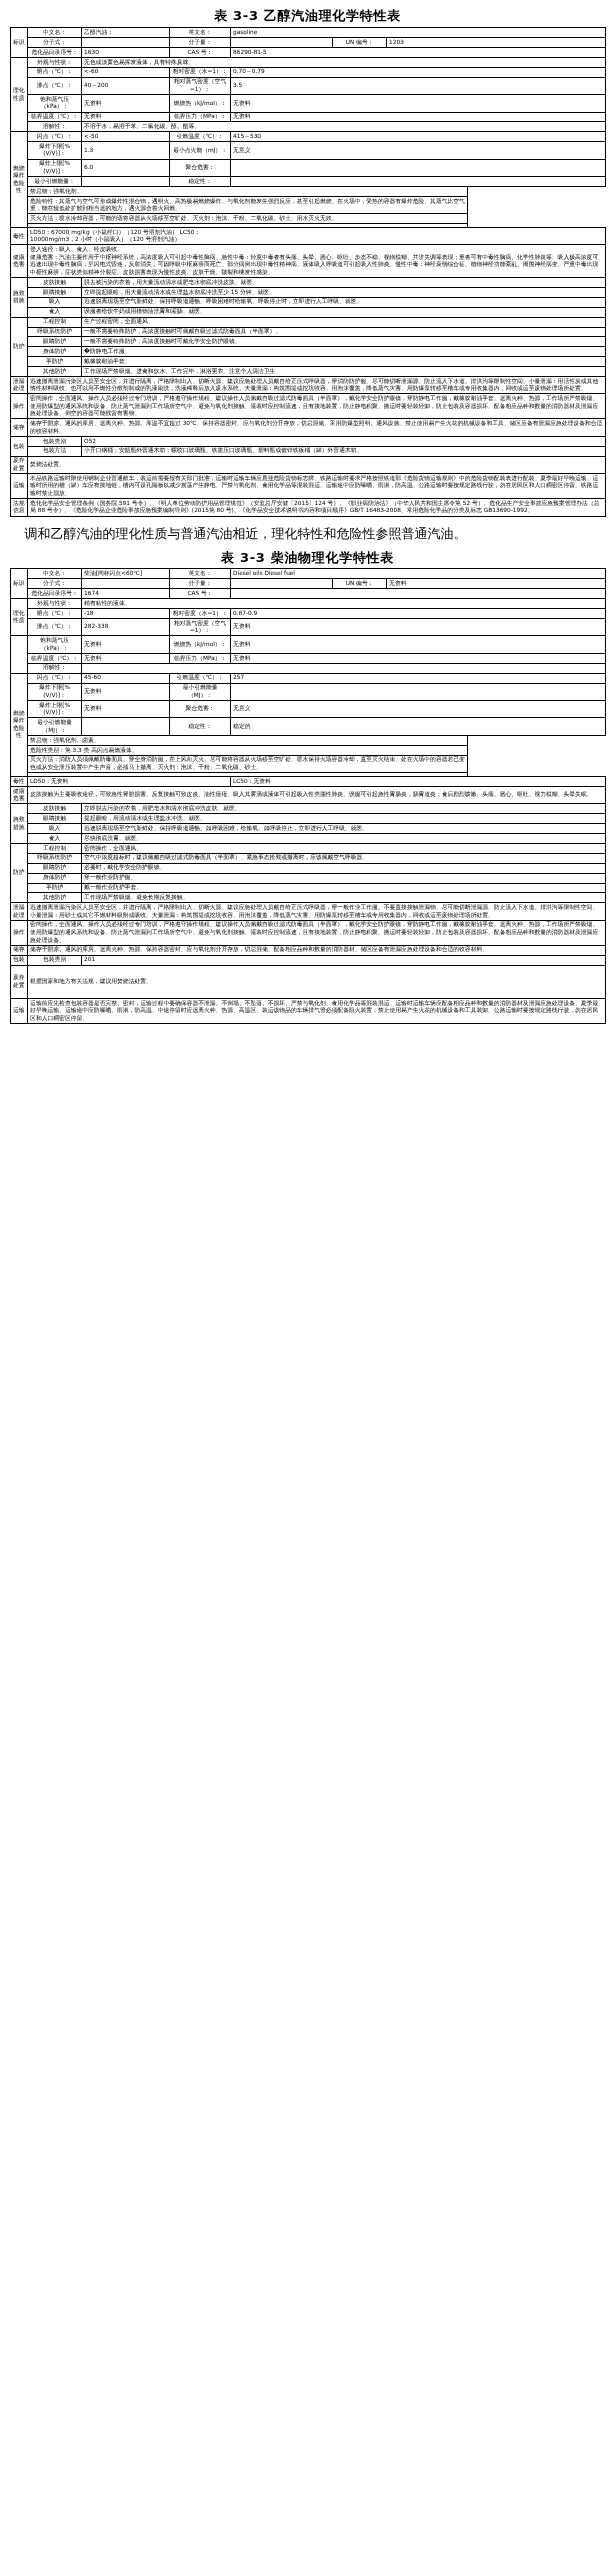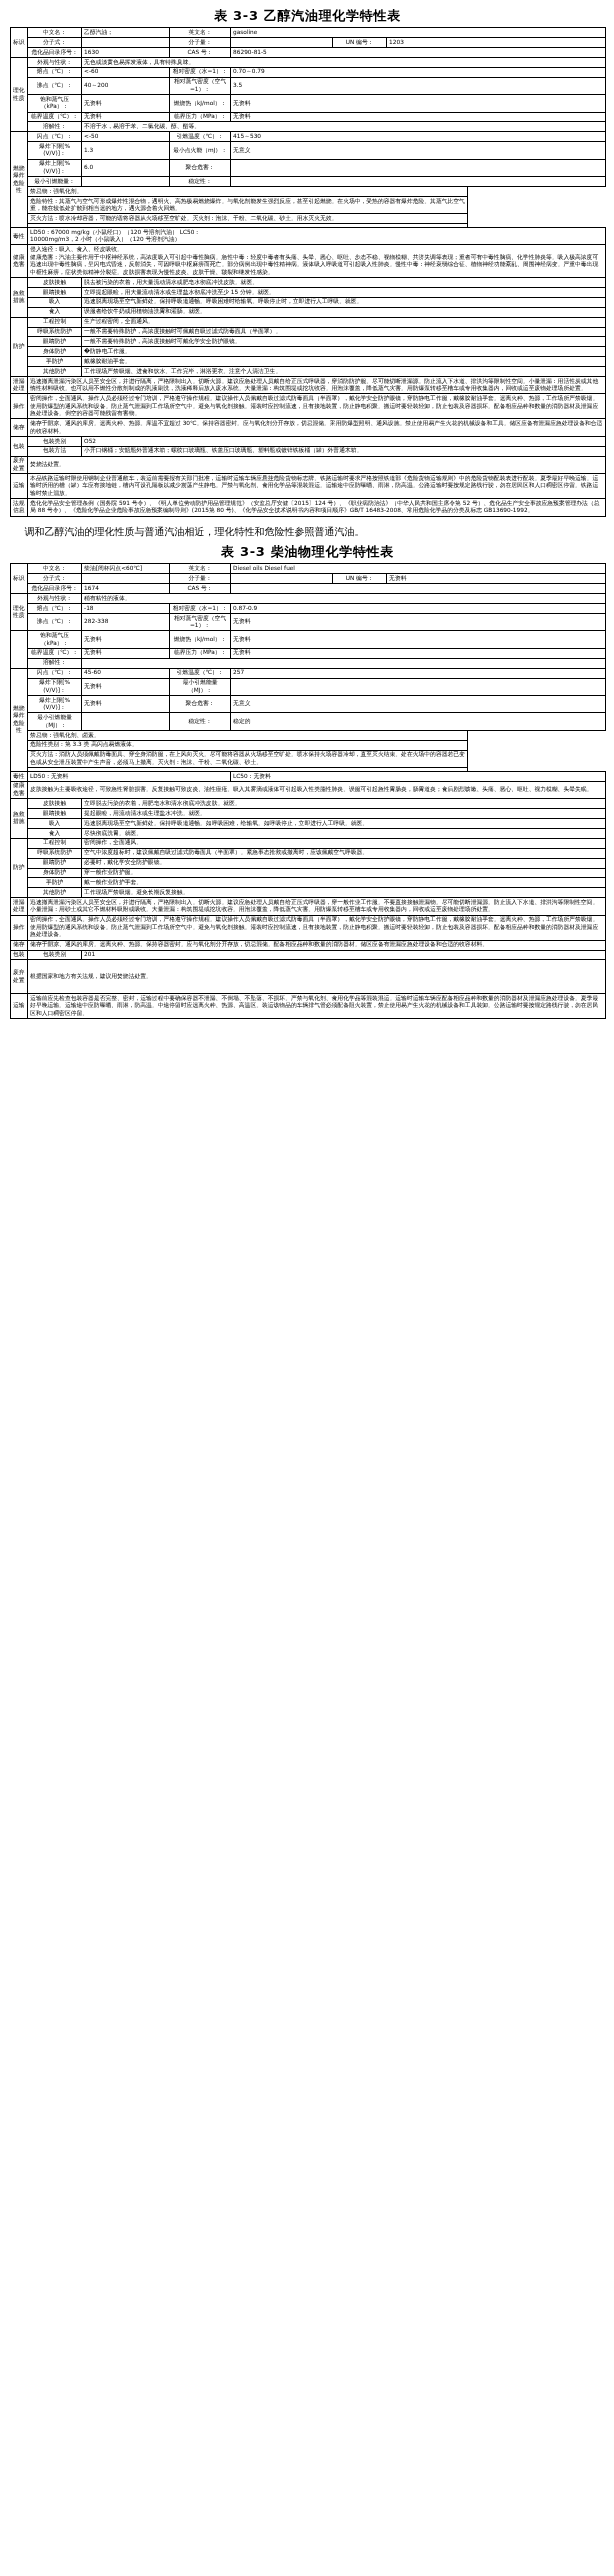--- a/index.html
+++ b/index.html
@@ -45,21 +45,21 @@
   }
   td.lbl2{
     text-align:center;
     width:53px;
   }
   td.val{text-align:left;}
   td.long{text-align:left;}
   .para{
     margin:6.8px auto 4.1px auto;
     width:596px;
-    font-size:10px;
+    font-size:13px;
     text-indent:15px;
     line-height:1.7;
   }
 </style>
 </head>
 <body>
 
 <div class="page">
 
   <div class="tbl-title">表 3-3    乙醇汽油理化学特性表</div>

